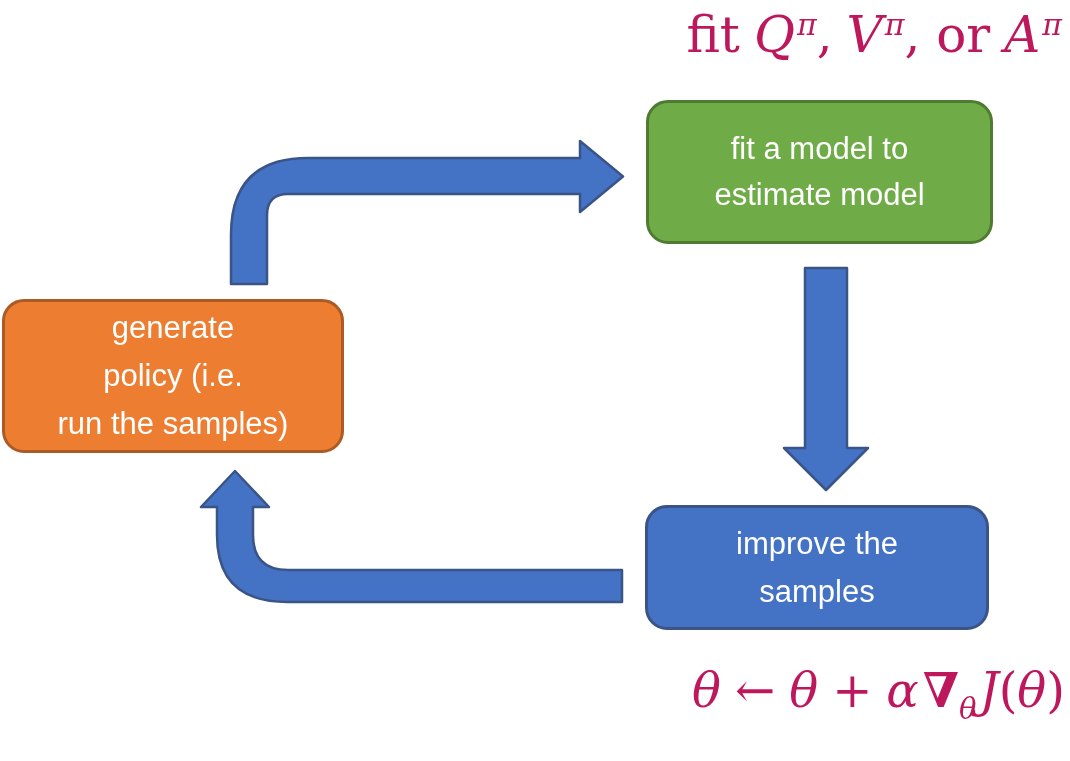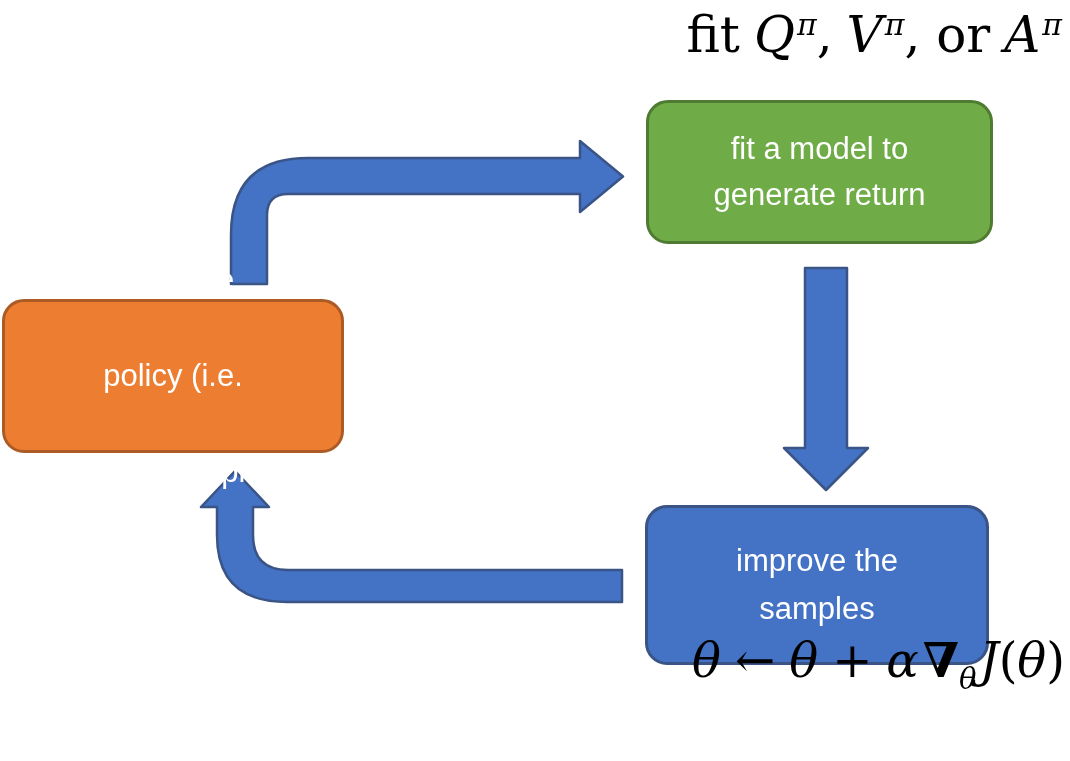--- a/index.html
+++ b/index.html
@@ -45,42 +45,41 @@
     left: 646px; top: 100px; width: 347px; height: 144px;
     background: #6FAC47;
     border: 3px solid #4E7A31;
     line-height: 46px;
   }
   .box-generate-samples {
     left: 2px; top: 299px; width: 342px; height: 154px;
     background: #EC7D31;
     border: 3px solid #AC5B24;
     line-height: 48px;
-    gap: 48px;
   }
   .box-improve-policy {
-    left: 645px; top: 505px; width: 344px; height: 160px;
+    left: 645px; top: 505px; width: 344px; height: 125px;
     background: #4472C4;
     border: 3px solid #3A5486;
     line-height: 48px;
   }
   .formula {
     position: absolute;
     font-family: "DejaVu Serif", serif;
-    color: #000000;
+    color: #be185d;
     white-space: nowrap;
     text-align: right;
   }
   .formula-top {
     top: 6px;
     right: 8px;
     font-size: 50px;
   }
   .formula-bottom {
-    top: 632px;
+    top: 662px;
     right: 5px;
     font-size: 48px;
   }
   .it { font-style: italic; }
   .rm { font-style: normal; }
   .sup {
     font-style: italic;
     font-size: 30px;
     vertical-align: 17px;
     margin-left: 2px;
@@ -105,21 +104,21 @@
     <path d="M 805 268 L 847 268 L 847 448 L 868 448 L 826 490 L 784 448 L 805 448 Z" fill="#4472C4"></path>
     <path d="M 622 570 L 288 570 Q 253 570 253 535 L 253 507 L 269 507 L 235 471 L 201 507 L 217 507 L 217 535 Q 217 602 287 602 L 622 602 Z" fill="#4472C4"></path>
   </svg>
 
   <div class="formula formula-top">
     <span class="rm sp-r">fit</span><span class="it">Q</span><span class="sup">π</span><span class="rm sp-r">,</span><span class="it">V</span><span class="sup">π</span><span class="rm sp-r">, or</span><span class="it">A</span><span class="sup">π</span>
   </div>
 
   <div class="box box-fit-model">
     <span class="line">fit a model to</span>
-    <span class="line">generate return</span>
+    <span class="line">estimate model</span>
   </div>
 
   <div class="box box-generate-samples">
     <span class="line">generate</span>
     <span class="line">policy (i.e.</span>
     <span class="line">run the samples)</span>
   </div>
 
   <div class="box box-improve-policy">
     <span class="line">improve the</span>

